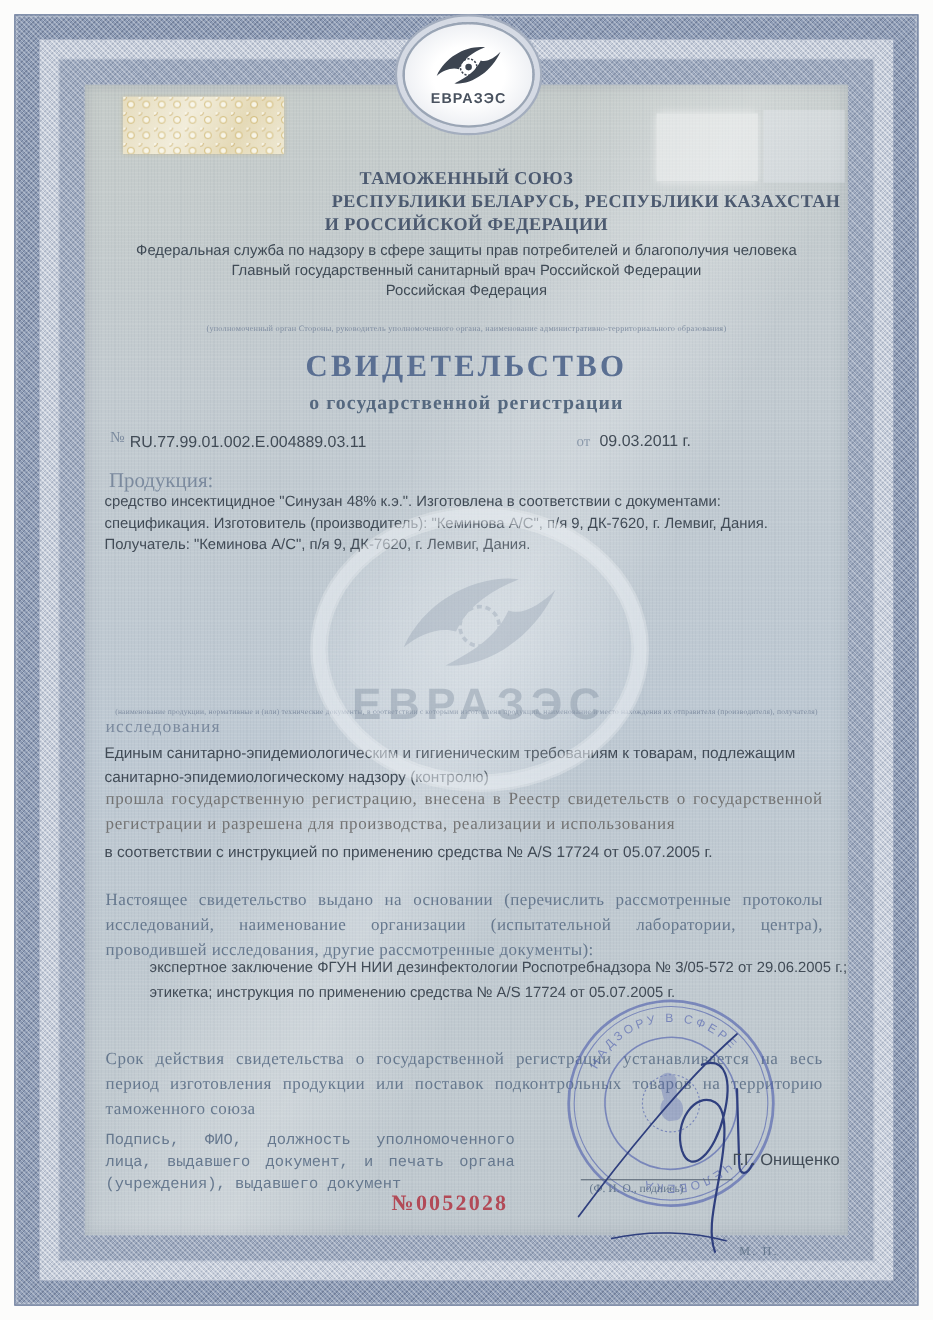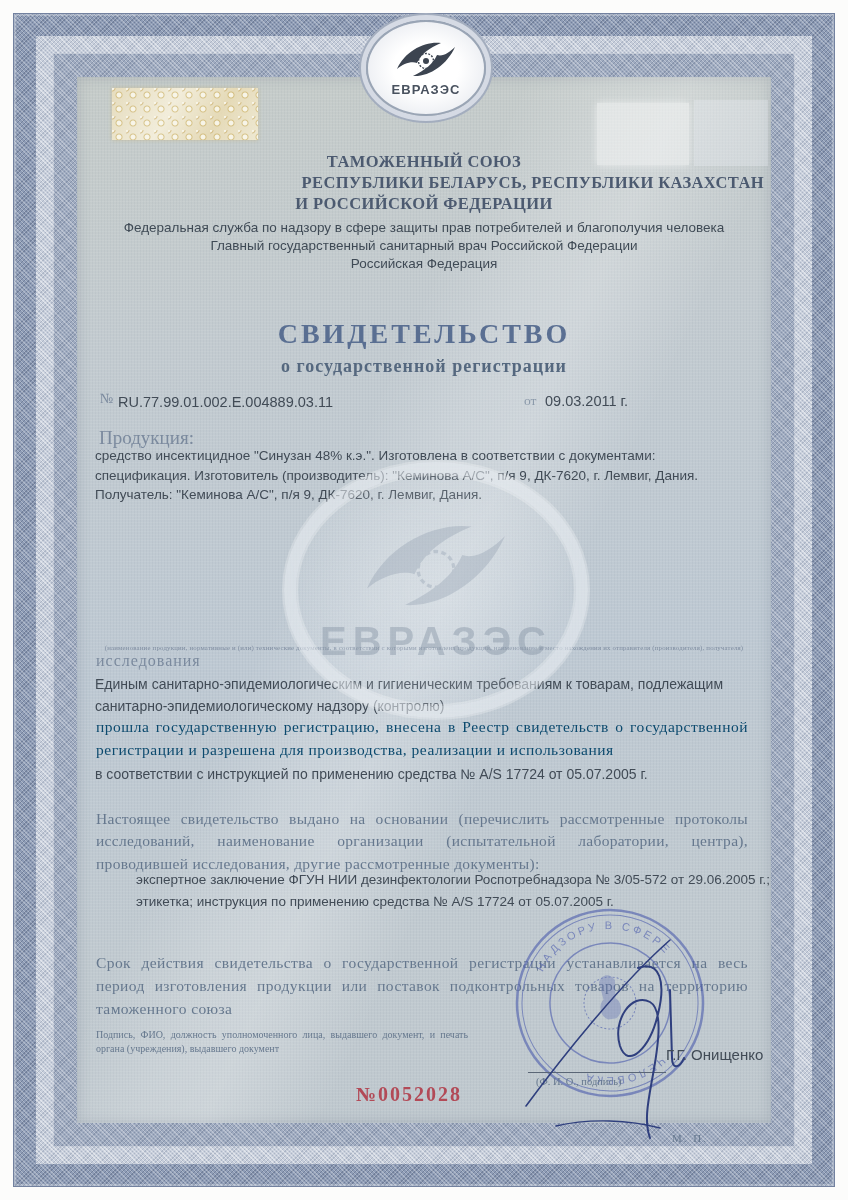--- a/index.html
+++ b/index.html
@@ -73,33 +73,33 @@
       border:12px solid rgba(238,242,246,.5);box-shadow:0 0 0 2px rgba(255,255,255,.25), inset 0 0 0 2px rgba(255,255,255,.25);
       background:radial-gradient(rgba(240,244,247,.30), rgba(230,236,242,.12) 75%);
       display:flex;flex-direction:column;align-items:center;justify-content:center;}
   .wm svg{opacity:.28;}
   .wm-text{font-weight:bold;font-family:"Liberation Sans",sans-serif;font-size:40px;letter-spacing:6px;
       color:rgba(125,140,158,.40);margin-top:2px;}
 
   .conf-note{top:644px;font-size:6.8px;}
   .conf-label{position:absolute;left:96px;top:652px;font-size:16px;letter-spacing:1px;}
   .conf-req{position:absolute;left:95px;top:674px;width:648px;font-size:14px;line-height:1.55;}
-  .conf-reg{position:absolute;left:96px;top:716px;width:652px;font-size:15.5px;line-height:1.48;color:#0c4a6e;
+  .conf-reg{position:absolute;left:96px;top:716px;width:652px;font-size:15.5px;line-height:1.48;color:#737373;
       text-align:justify;letter-spacing:.5px;}
   .conf-instr{position:absolute;left:95px;top:766px;width:650px;font-size:14px;}
 
   .basis-intro{position:absolute;left:96px;top:808px;width:652px;font-size:15.5px;line-height:1.45;color:#66788e;
       text-align:justify;letter-spacing:.3px;}
   .basis-docs{position:absolute;left:100px;top:869px;width:650px;font-size:13.5px;line-height:1.6;margin-left:36px;}
 
   .validity{position:absolute;left:96px;top:952px;width:652px;font-size:15.5px;line-height:1.48;color:#66788e;
       text-align:justify;letter-spacing:.4px;}
 
-  .caption{position:absolute;left:96px;top:1028px;width:372px;font-size:10px;line-height:1.42;color:#66788e;
-      text-align:justify;}
+  .caption{position:absolute;left:96px;top:1028px;width:372px;font-size:14px;line-height:1.42;color:#66788e;
+      text-align:justify;font-family:Liberation Mono, monospace;}
   .serial{position:absolute;left:356px;top:1083px;font-size:20px;font-weight:bold;letter-spacing:2px;color:#b24a57;z-index:7;}
   .signer{position:absolute;left:666px;top:1046px;font-size:15px;z-index:7;}
   .sig-line{position:absolute;left:528px;top:1072px;width:138px;border-top:1px solid #5a6676;z-index:6;}
   .sig-note{position:absolute;left:536px;top:1076px;font-size:10.5px;color:#66788e;z-index:6;}
   .mp{position:absolute;left:672px;top:1132px;font-size:11px;color:#66788e;letter-spacing:2px;}
 
   .stamp{position:absolute;left:510px;top:903px;width:200px;height:200px;z-index:6;opacity:.62;transform:rotate(-8deg);}
   .signature{position:absolute;left:520px;top:930px;width:210px;height:220px;z-index:7;}
 </style>
 </head>
@@ -127,20 +127,21 @@
       </svg>
       <div class="logo-text">ЕВРАЗЭС</div>
     </div>
 
     <div class="hline h-serif" style="top:152px;">ТАМОЖЕННЫЙ СОЮЗ</div>
     <div class="hline h-serif" style="top:173px;text-align:right;">РЕСПУБЛИКИ БЕЛАРУСЬ, РЕСПУБЛИКИ КАЗАХСТАН</div>
     <div class="hline h-serif" style="top:194px;">И РОССИЙСКОЙ ФЕДЕРАЦИИ</div>
     <div class="hline h-sans" style="top:238px;">Главный государственный санитарный врач Российской Федерации</div>
     <div class="hline h-sans" style="top:220px;">Федеральная служба по надзору в сфере защиты прав потребителей и благополучия человека</div>
     <div class="hline h-sans" style="top:256px;">Российская Федерация</div>
+    <div class="note" style="top:294px;">(уполномоченный орган Стороны, руководитель уполномоченного органа, наименование административно-территориального образования)</div>
 
     <div class="title-main">СВИДЕТЕЛЬСТВО</div>
     <div class="title-sub">о государственной регистрации</div>
 
     <div class="no-sign">№</div>
     <div class="no-val typed">RU.77.99.01.002.Е.004889.03.11</div>
     <div class="from-label">от</div>
     <div class="date-val typed">09.03.2011 г.</div>
 
     <div class="prod-label form">Продукция:</div>

